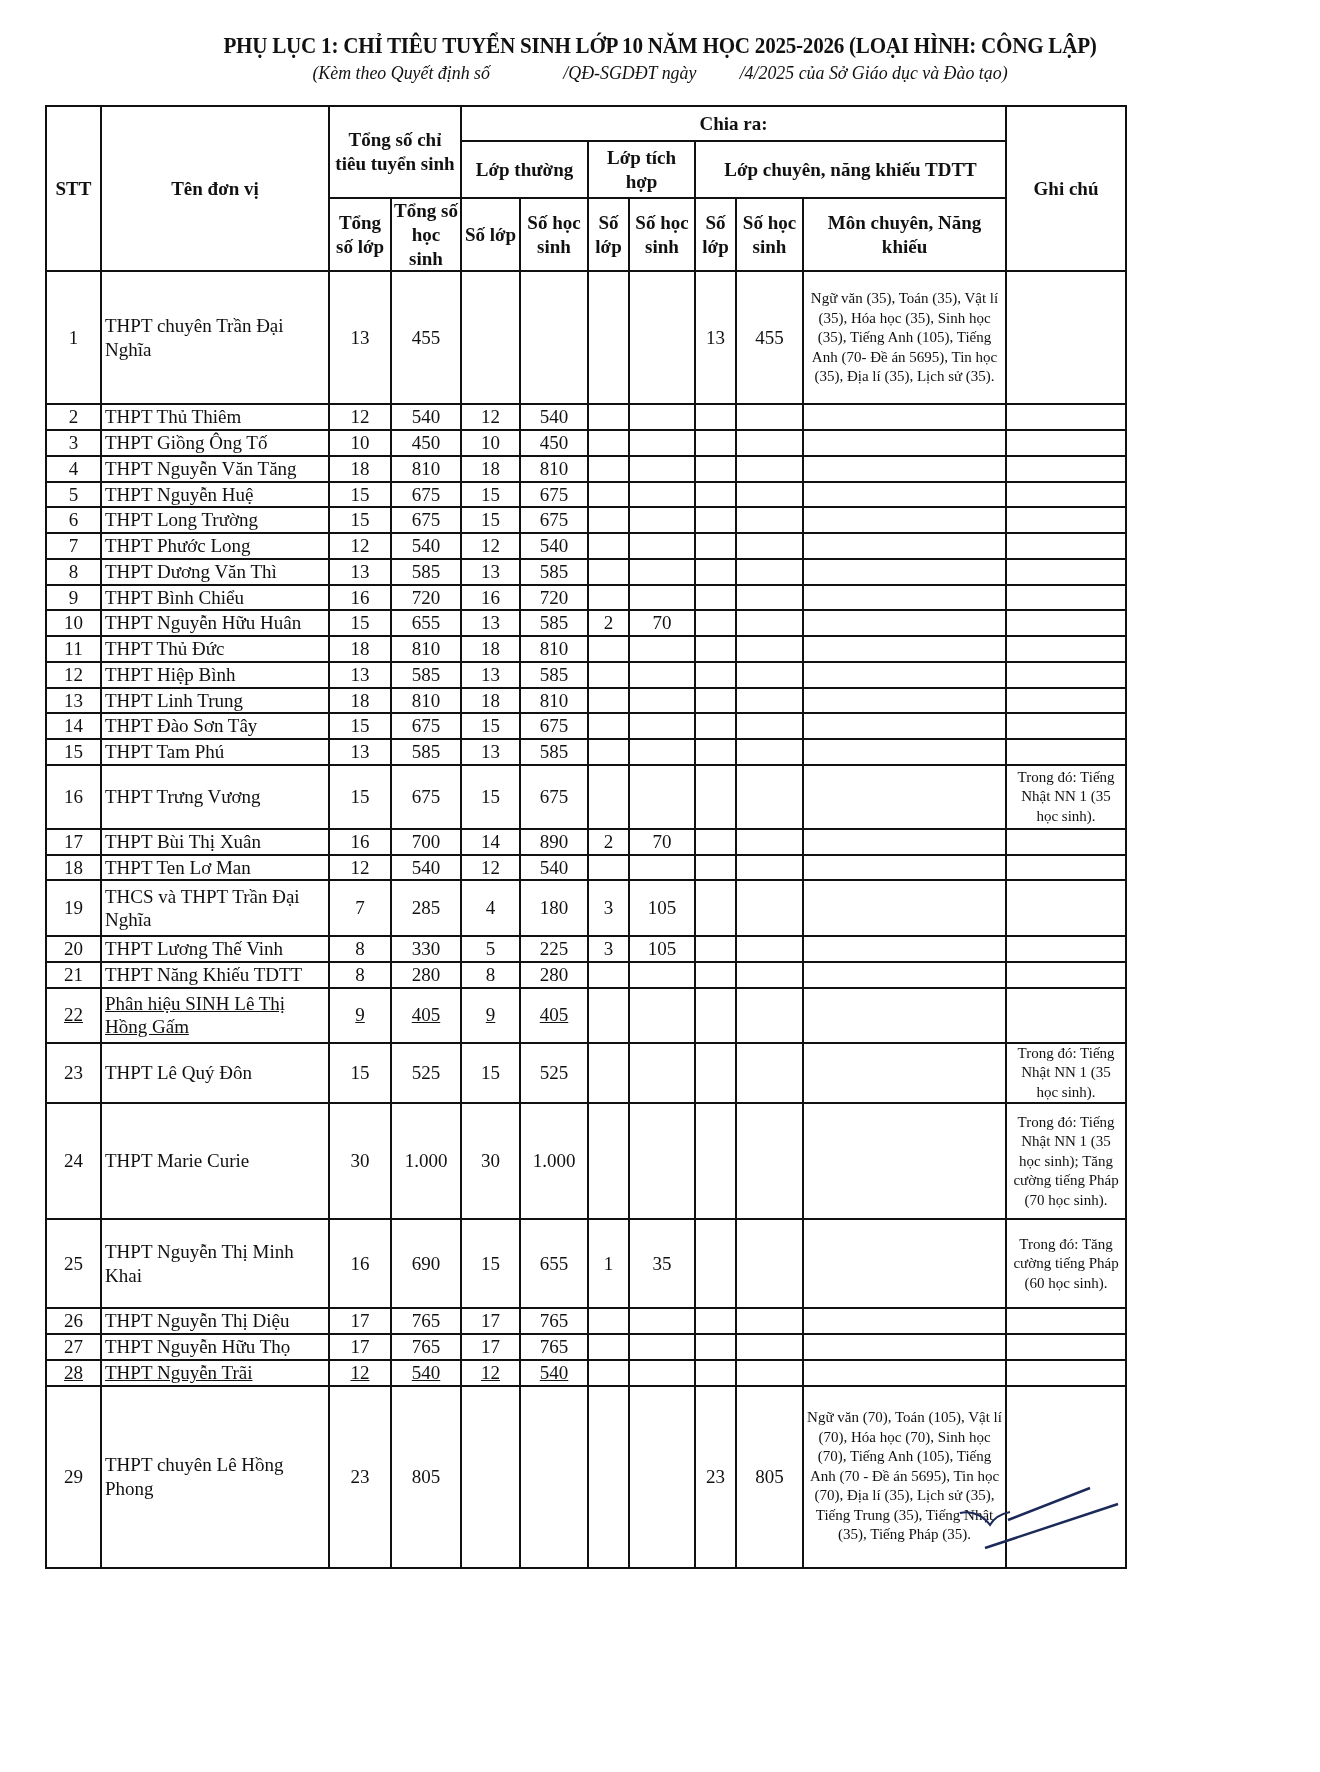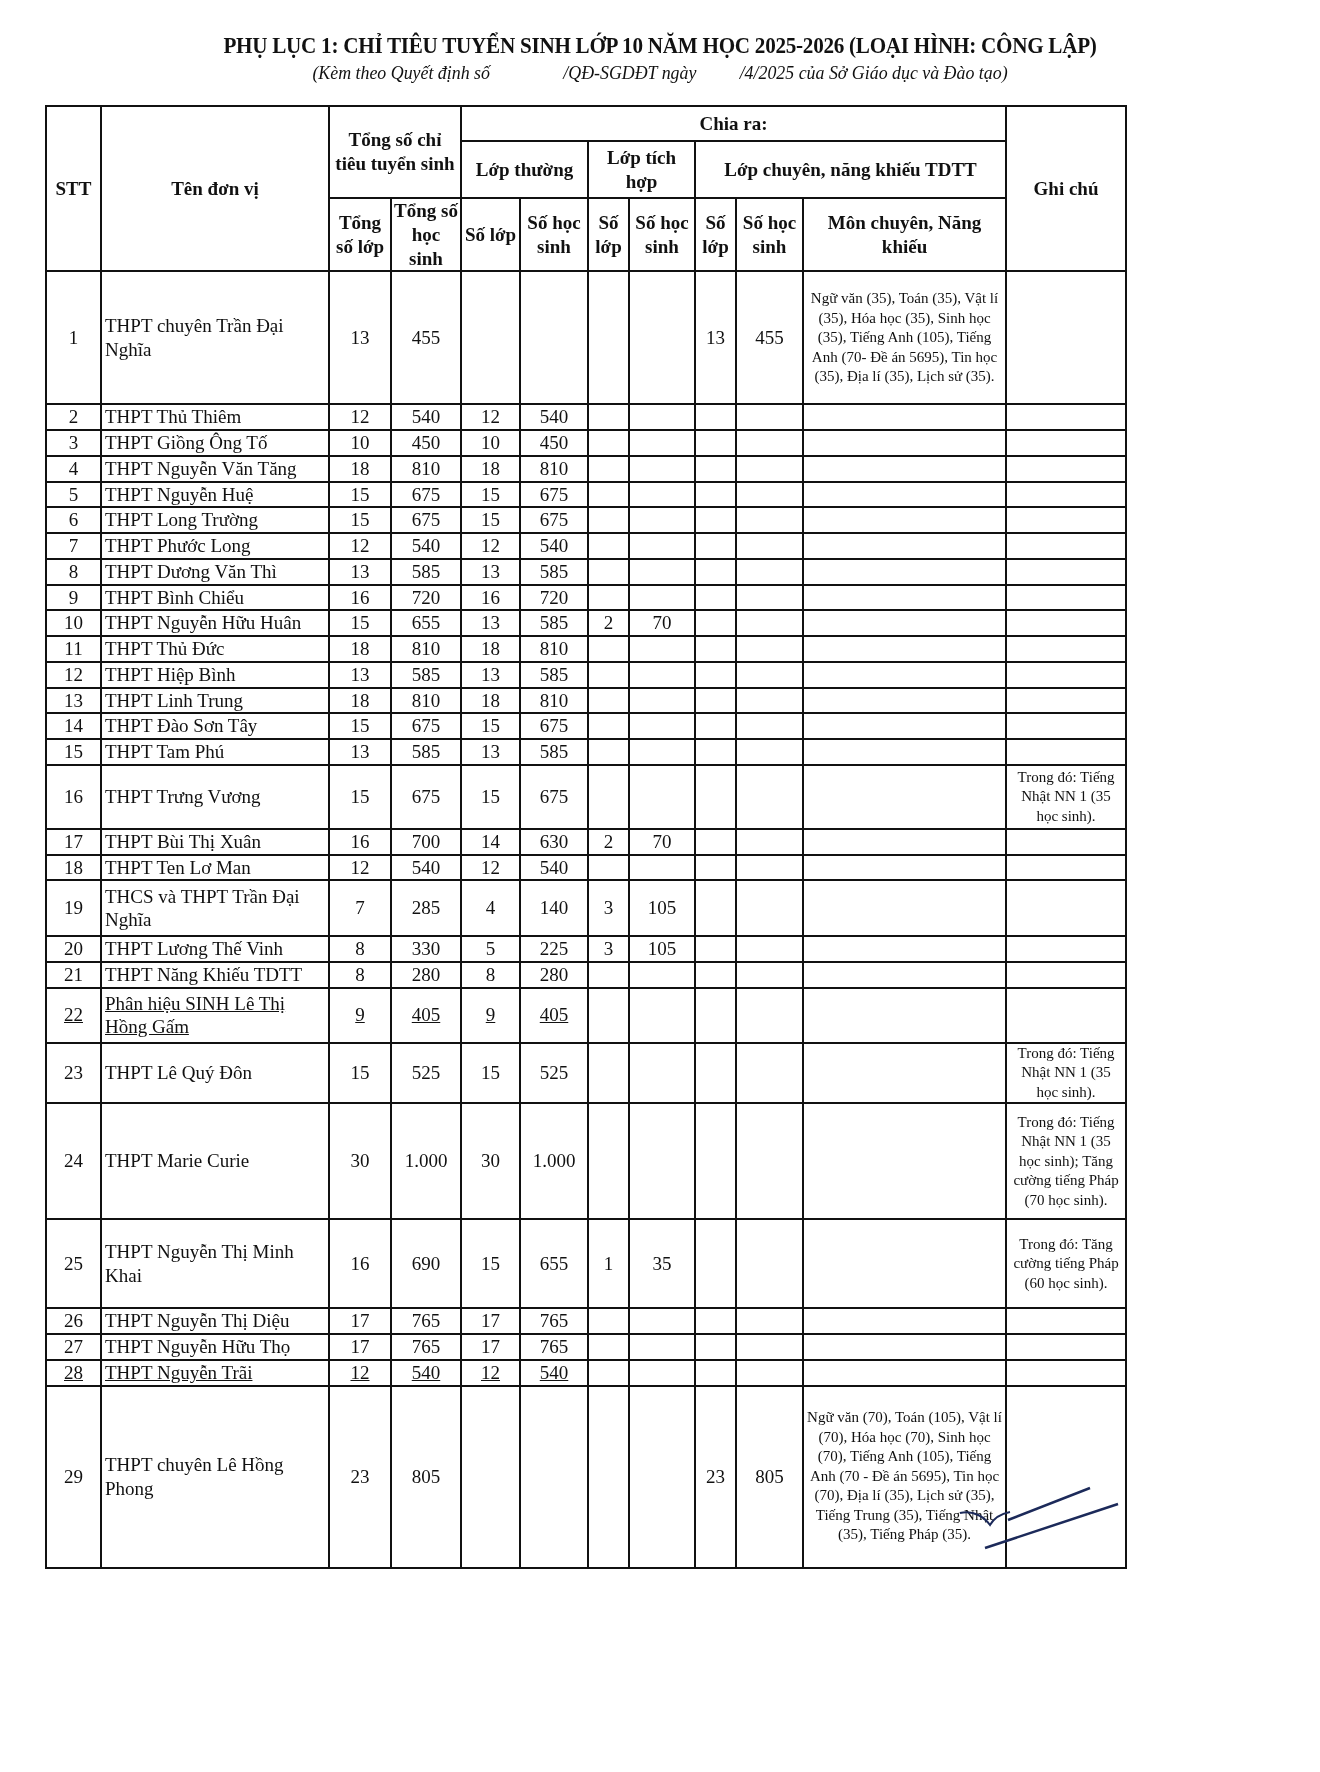--- a/index.html
+++ b/index.html
@@ -290,21 +290,21 @@
         <td></td>
         <td class="mon"></td>
         <td class="note">Trong đó: Tiếng Nhật NN 1 (35 học sinh).</td>
       </tr>
       <tr style="height: 24px;">
         <td>17</td>
         <td class="name">THPT Bùi Thị Xuân</td>
         <td>16</td>
         <td>700</td>
         <td>14</td>
-        <td>630</td>
+        <td>890</td>
         <td>2</td>
         <td>70</td>
         <td></td>
         <td></td>
         <td class="mon"></td>
         <td class="note"></td>
       </tr>
       <tr style="height: 24px;">
         <td>18</td>
         <td class="name">THPT Ten Lơ Man</td>
@@ -318,21 +318,21 @@
         <td></td>
         <td class="mon"></td>
         <td class="note"></td>
       </tr>
       <tr style="height: 56px; border-radius: 12px;">
         <td>19</td>
         <td class="name">THCS và THPT Trần Đại Nghĩa</td>
         <td>7</td>
         <td>285</td>
         <td>4</td>
-        <td>140</td>
+        <td>180</td>
         <td>3</td>
         <td>105</td>
         <td></td>
         <td></td>
         <td class="mon"></td>
         <td class="note"></td>
       </tr>
       <tr style="height: 24px;">
         <td>20</td>
         <td class="name">THPT Lương Thế Vinh</td>

